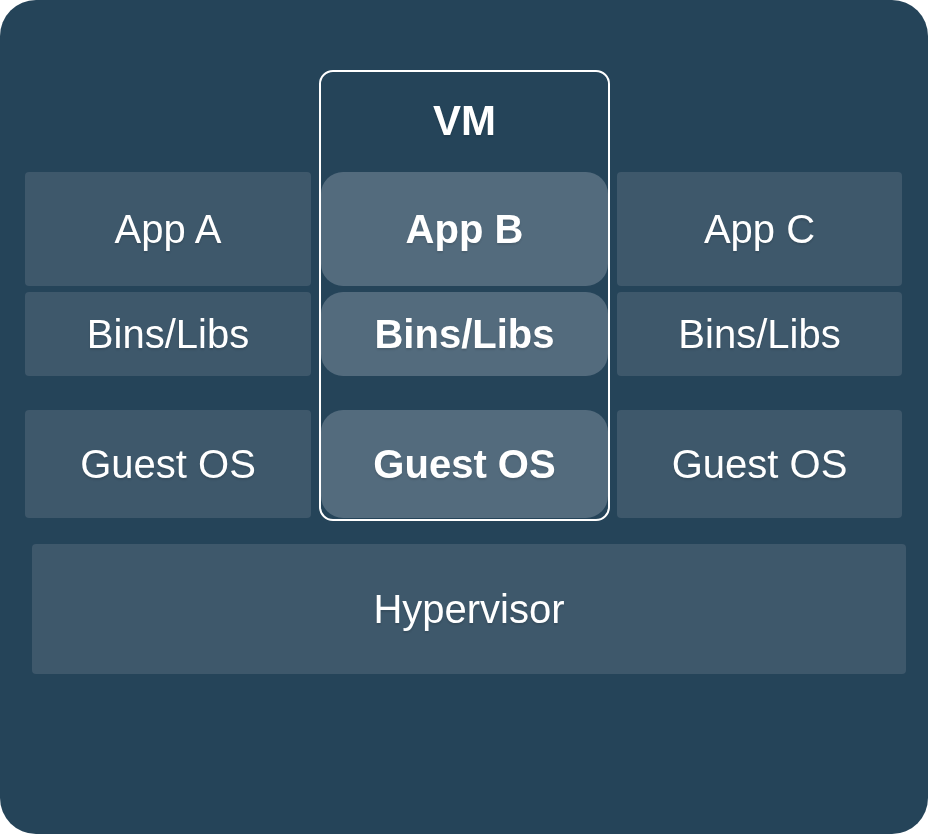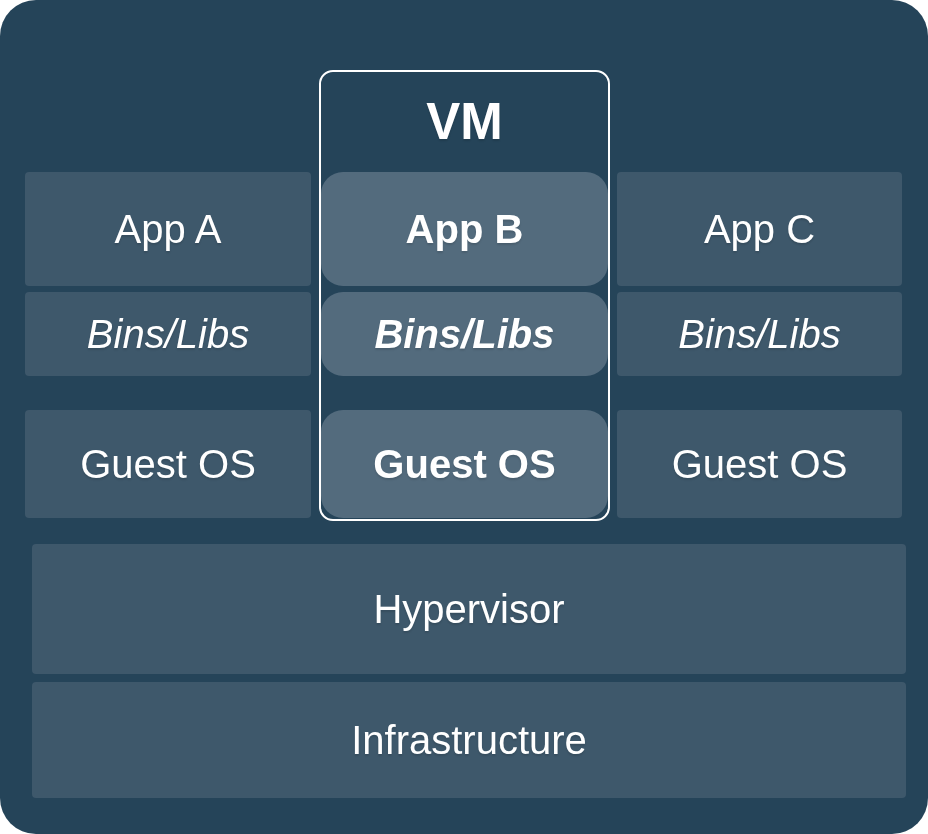--- a/index.html
+++ b/index.html
@@ -41,40 +41,40 @@
   .mid {
     background: var(--highlight-box-bg, #536b7d);
     font-weight: 700;
     left: 321px;
     width: 287px;
     border-radius: 22px;
   }
   .col-l { left: 25px;  width: 286px; }
   .col-r { left: 617px; width: 285px; }
   .r1 { top: 172px; height: 114px; }
-  .r2 { top: 292px; height: 84px; font-style: italic; }
+  .r2 { top: 292px; height: 84px; }
   .r3 { top: 410px; height: 108px; }
   .vm-frame {
     position: absolute;
     left: 319px; top: 70px;
     width: 291px; height: 451px;
     border: 2px solid var(--frame-border, #ffffff);
     border-radius: 14px;
     box-sizing: border-box;
     background: transparent;
   }
   .vm-title {
     position: absolute;
     left: 319px; top: 70px;
     width: 291px; height: 102px;
     display: flex;
     align-items: center;
     justify-content: center;
     color: var(--text, #ffffff);
-    font-size: 51px;
+    font-size: 42px;
     font-weight: 700;
     text-shadow: 0 2px 2px rgba(0,0,0,0.12);
   }
   .base {
     background: var(--box-bg, #3e586b);
     left: 32px;
     width: 874px;
     font-weight: 400;
   }
   .base-1 { top: 544px; height: 130px; }
@@ -95,16 +95,15 @@
 
     <div class="box mid r1">App B</div>
     <div class="box mid r2">Bins/Libs</div>
     <div class="box mid r3">Guest OS</div>
 
     <div class="box side col-r r1">App C</div>
     <div class="box side col-r r2">Bins/Libs</div>
     <div class="box side col-r r3">Guest OS</div>
 
     <div class="box base base-1">Hypervisor</div>
-    <div class="box base base-2">Infrastructure</div>
 
   </div>
 </div>
 
 </body></html>

